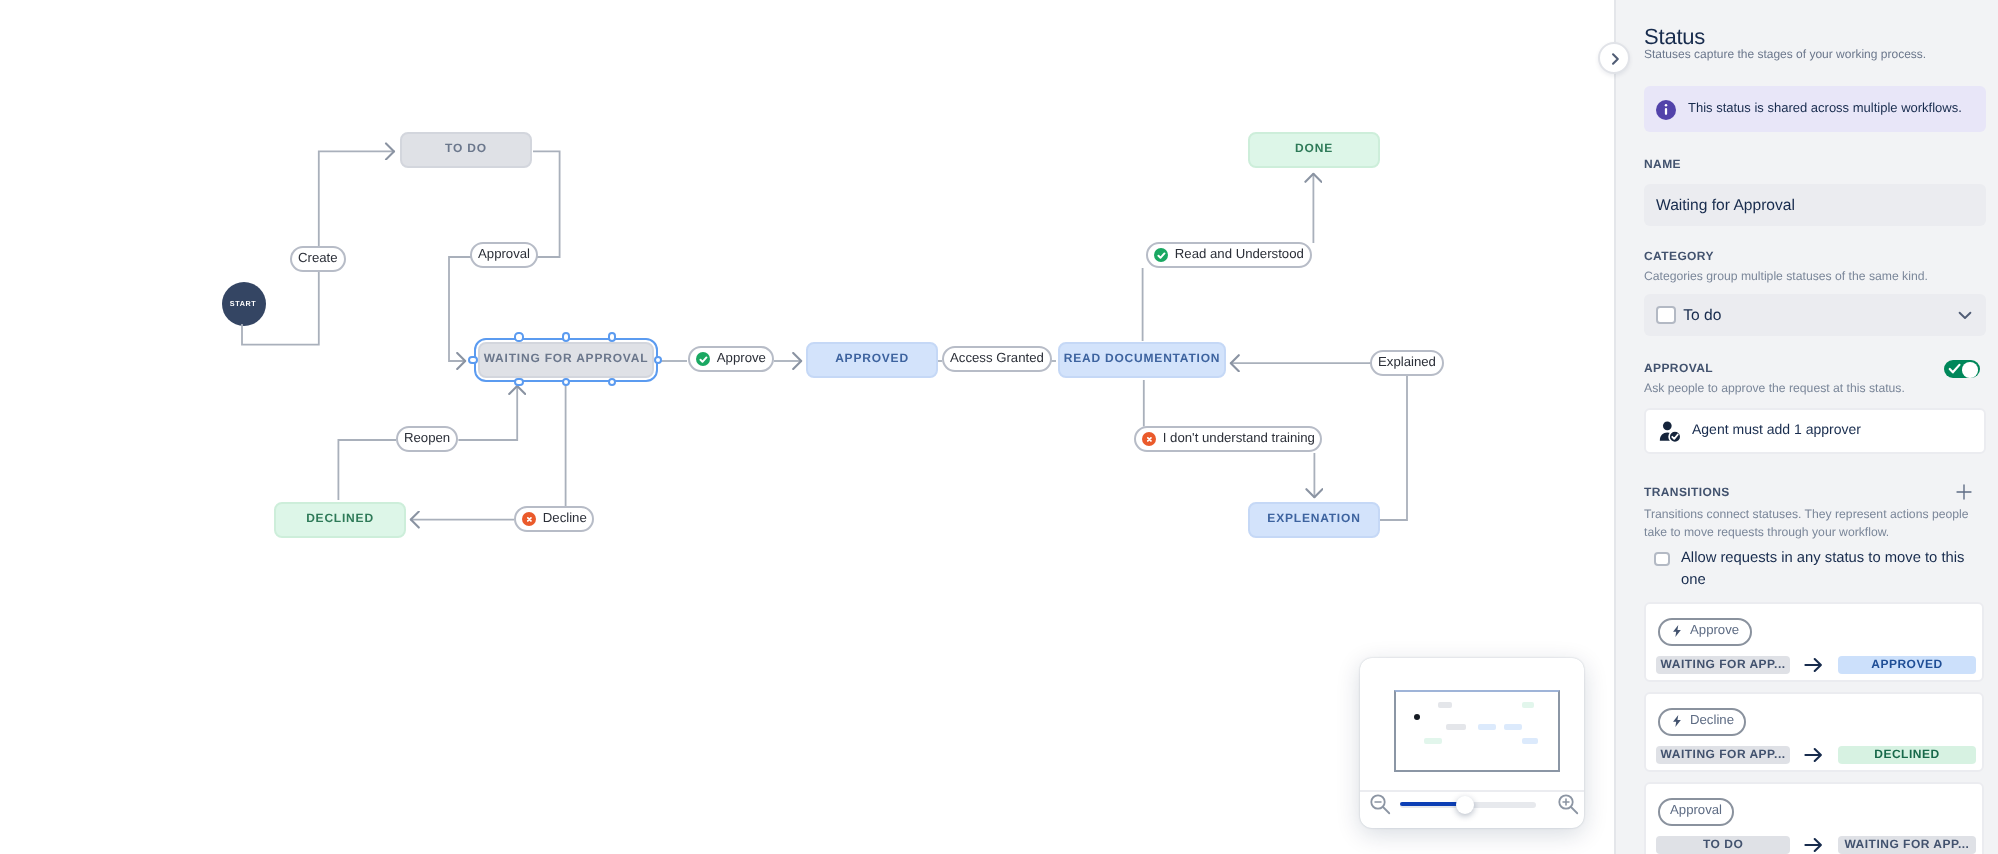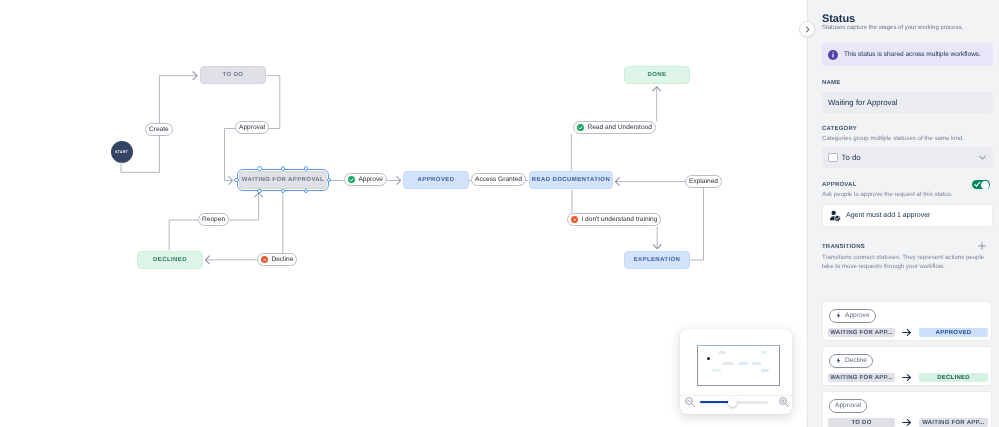--- a/index.html
+++ b/index.html
@@ -40,21 +40,21 @@
   #mmview { position:absolute; left:16.7px; top:15.6px; width:83px; height:41px;
             border:1px solid #8b96a5; border-top-color:#9fb4d8; background:#fff; }
   #mmbar { position:absolute; left:0; top:65.5px; width:112px; height:1px; background:#ebecf0; }
 
   
   #panel { position:absolute; left:807px; top:0; width:192px; height:427px;
            background:#f2f3f5; border-left:1px solid #e4e6ea; overflow:hidden; }
   #collapse { position:absolute; left:799px; top:21px; width:16px; height:16px; border-radius:50%;
               background:#fff; border:1px solid #e1e3e8; display:flex; align-items:center; justify-content:center;
               box-shadow:0 1px 2px rgba(9,30,66,.08); }
-  .p-title { position:absolute; left:14px; top:13px; font-size:11px; font-weight:bold; color:#172b4d; letter-spacing:-.1px;}
+  .p-title { position:absolute; left:14px; top:13px; font-size:11px; font-weight:normal; color:#172b4d; letter-spacing:-.1px;}
   .p-sub { position:absolute; left:14px; top:25px; font-size:6px; color:#6b778c; }
   #banner { position:absolute; left:14px; top:43px; width:171px; height:23px; background:#e8e6f8;
             border-radius:3px; display:flex; align-items:center; gap:6px; padding:0 6px; }
   #banner .txt { font-size:6.5px; color:#172b4d; }
   .sec-label { position:absolute; font-size:6px; font-weight:bold; color:#42526e; letter-spacing:.2px; }
   .sec-desc { position:absolute; font-size:6.1px; color:#7a8699; }
   .field { position:absolute; background:#ebecf0; border-radius:3px; display:flex; align-items:center;
            padding:0 6px; font-size:7.8px; color:#172b4d; }
 </style>
 </head>
@@ -267,20 +267,24 @@
       <span style="font-size:7px;color:#172b4d">Agent must add 1 approver</span>
     </div>
 
     <div class="sec-label" style="left:14px;top:244px">TRANSITIONS</div>
     <div style="position:absolute;left:170px;top:242px;width:8px;height:8px">
       <svg width="8" height="8" viewBox="0 0 14 14" style="display:block">
         <path d="M7,0.9 L7,13.1 M0.9,7 L13.1,7" stroke="#5e6c84" stroke-width="1.2" stroke-linecap="round"></path>
       </svg>
     </div>
     <div class="sec-desc" style="left:14px;top:253px;width:171px;line-height:9px">Transitions connect statuses. They represent actions people take to move requests through your workflow.</div>
+    <div style="position:absolute;left:19px;top:274px;width:166px;display:flex;gap:6px;align-items:flex-start">
+      <span style="margin-top:1.5px;width:7.5px;height:7.5px;border-radius:2px;border:1px solid #b3b9c4;background:#fff;display:block;flex:0 0 auto"></span>
+      <span style="font-size:7.4px;color:#172b4d;line-height:10.5px">Allow requests in any status to move to this one</span>
+    </div>
 
     <div id="tcards">
         <div style="position: absolute; left: 14px; top: 301px; width: 170px; height: 40px; background: rgb(255, 255, 255); border: 1px solid rgb(235, 236, 240); border-radius: 3px;">
           <div style="position:absolute;left:6px;top:6.5px;height:14px;display:flex;align-items:center;gap:3px;padding:0 5px;border:1px solid #8a929e;border-radius:8px;background:#fff">
             <svg width="7" height="7" viewBox="0 0 12 12" style="flex:0 0 auto;display:block">
               <path d="M7.1,0.8 L2.6,6.6 L5.3,6.6 L4.6,11.2 L9.3,5.2 L6.4,5.2 Z" fill="#42526e"></path>
             </svg>
             <span style="font-size:6.6px;color:#5e6c84">Approve</span>
           </div>
           <div style="position:absolute;left:5px;top:26px;width:160px;display:flex;align-items:center;">

